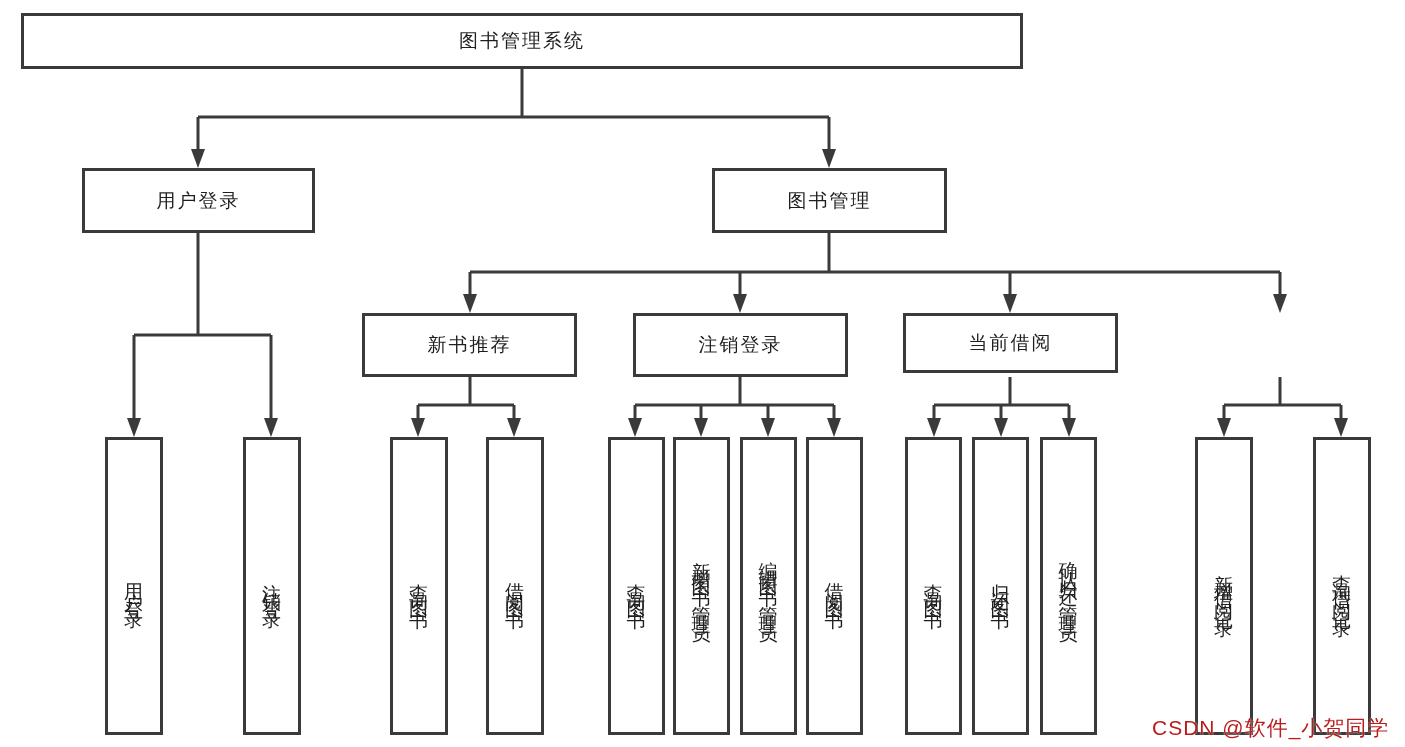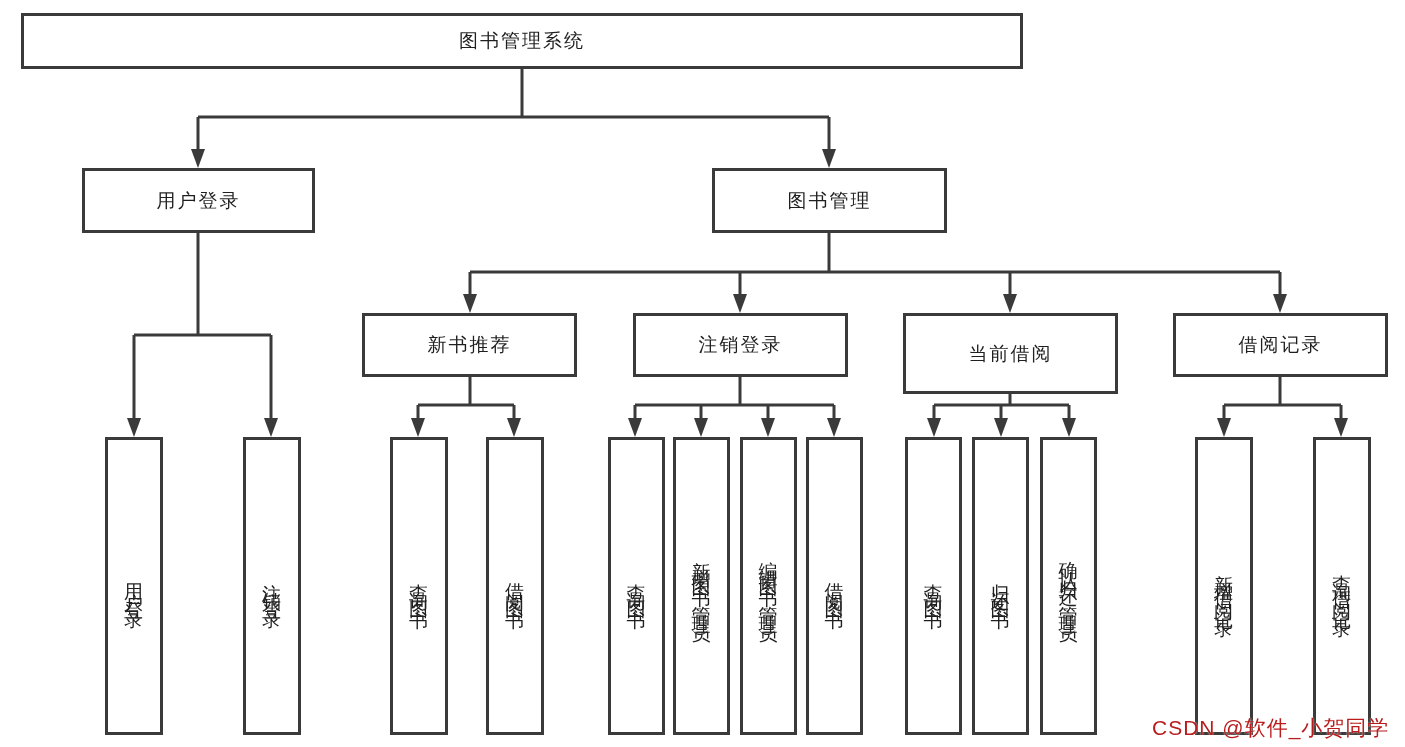--- a/index.html
+++ b/index.html
@@ -137,25 +137,22 @@
   <div class="box h" style="left:362px;top:313px;width:215px;height:64px">
     <span>新书推荐</span>
   </div>
 
   <div class="box h" style="left:712px;top:168px;width:235px;height:65px">
     <span>图书管理</span>
   </div>
   <div class="box h" style="left:633px;top:313px;width:215px;height:64px">
     <span>注销登录</span>
   </div>
-  <div class="box h" style="left:903px;top:313px;width:215px;height:81px">
+  <div class="box h" style="left:903px;top:313px;width:215px;height:60px">
     <span>当前借阅</span>
-  </div>
-  <div class="box h" style="left:1173px;top:313px;width:215px;height:64px">
-    <span>借阅记录</span>
   </div>
 
   <div class="box v" style="left:105px;top:437px;width:58px;height:298px">
     <span>用户登录</span>
   </div>
   <div class="box v" style="left:243px;top:437px;width:58px;height:298px">
     <span>注销登录</span>
   </div>
 
   <div class="box v" style="left:390px;top:437px;width:58px;height:298px">

